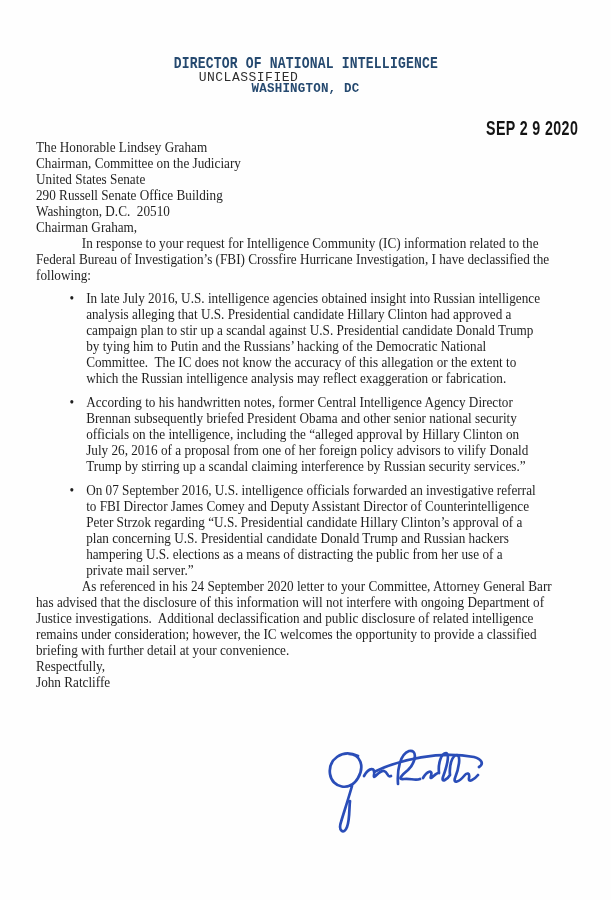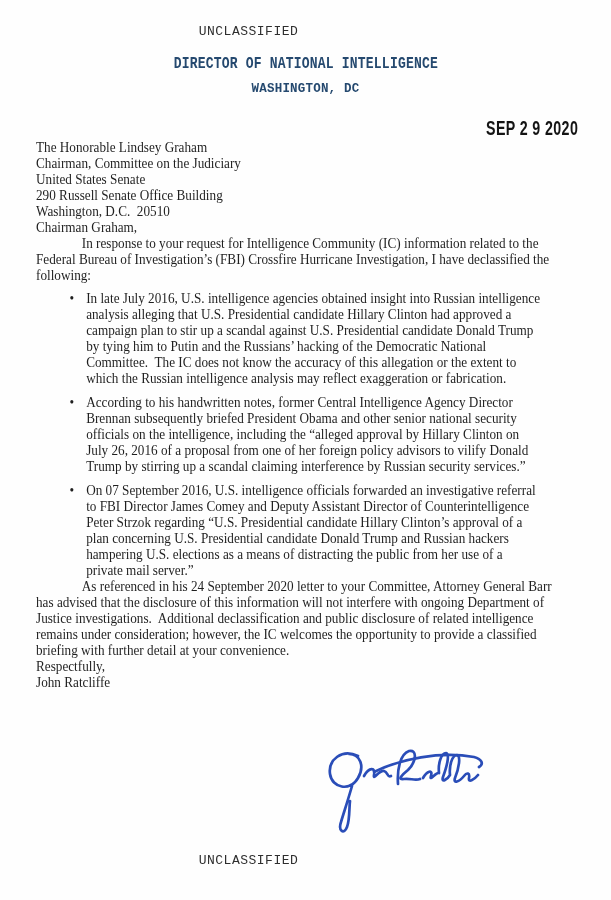--- a/index.html
+++ b/index.html
@@ -12,20 +12,21 @@
     font-family:"Liberation Serif", serif;
     color:#222;
   }
   
   .classification{
     position:absolute;left:0;width:497px;
     text-align:center;
     font-family:"Liberation Mono", monospace;
     font-size:13px;letter-spacing:0.5px;
     color:#2e2e2e;
+    margin-top:46px;
   }
   .classification.top{top:24px;}
   .classification.bottom{top:853px;}
   
   .letterhead{position:absolute;left:0;top:54px;width:611px;text-align:center;color:#25496f;font-family:Liberation Mono, monospace;}
   .letterhead .lh1{
     display:inline-block;
     font-size:15px;font-weight:bold;letter-spacing:0.2px;
     transform:scale(0.87,1.08);transform-origin:center top;
   }

